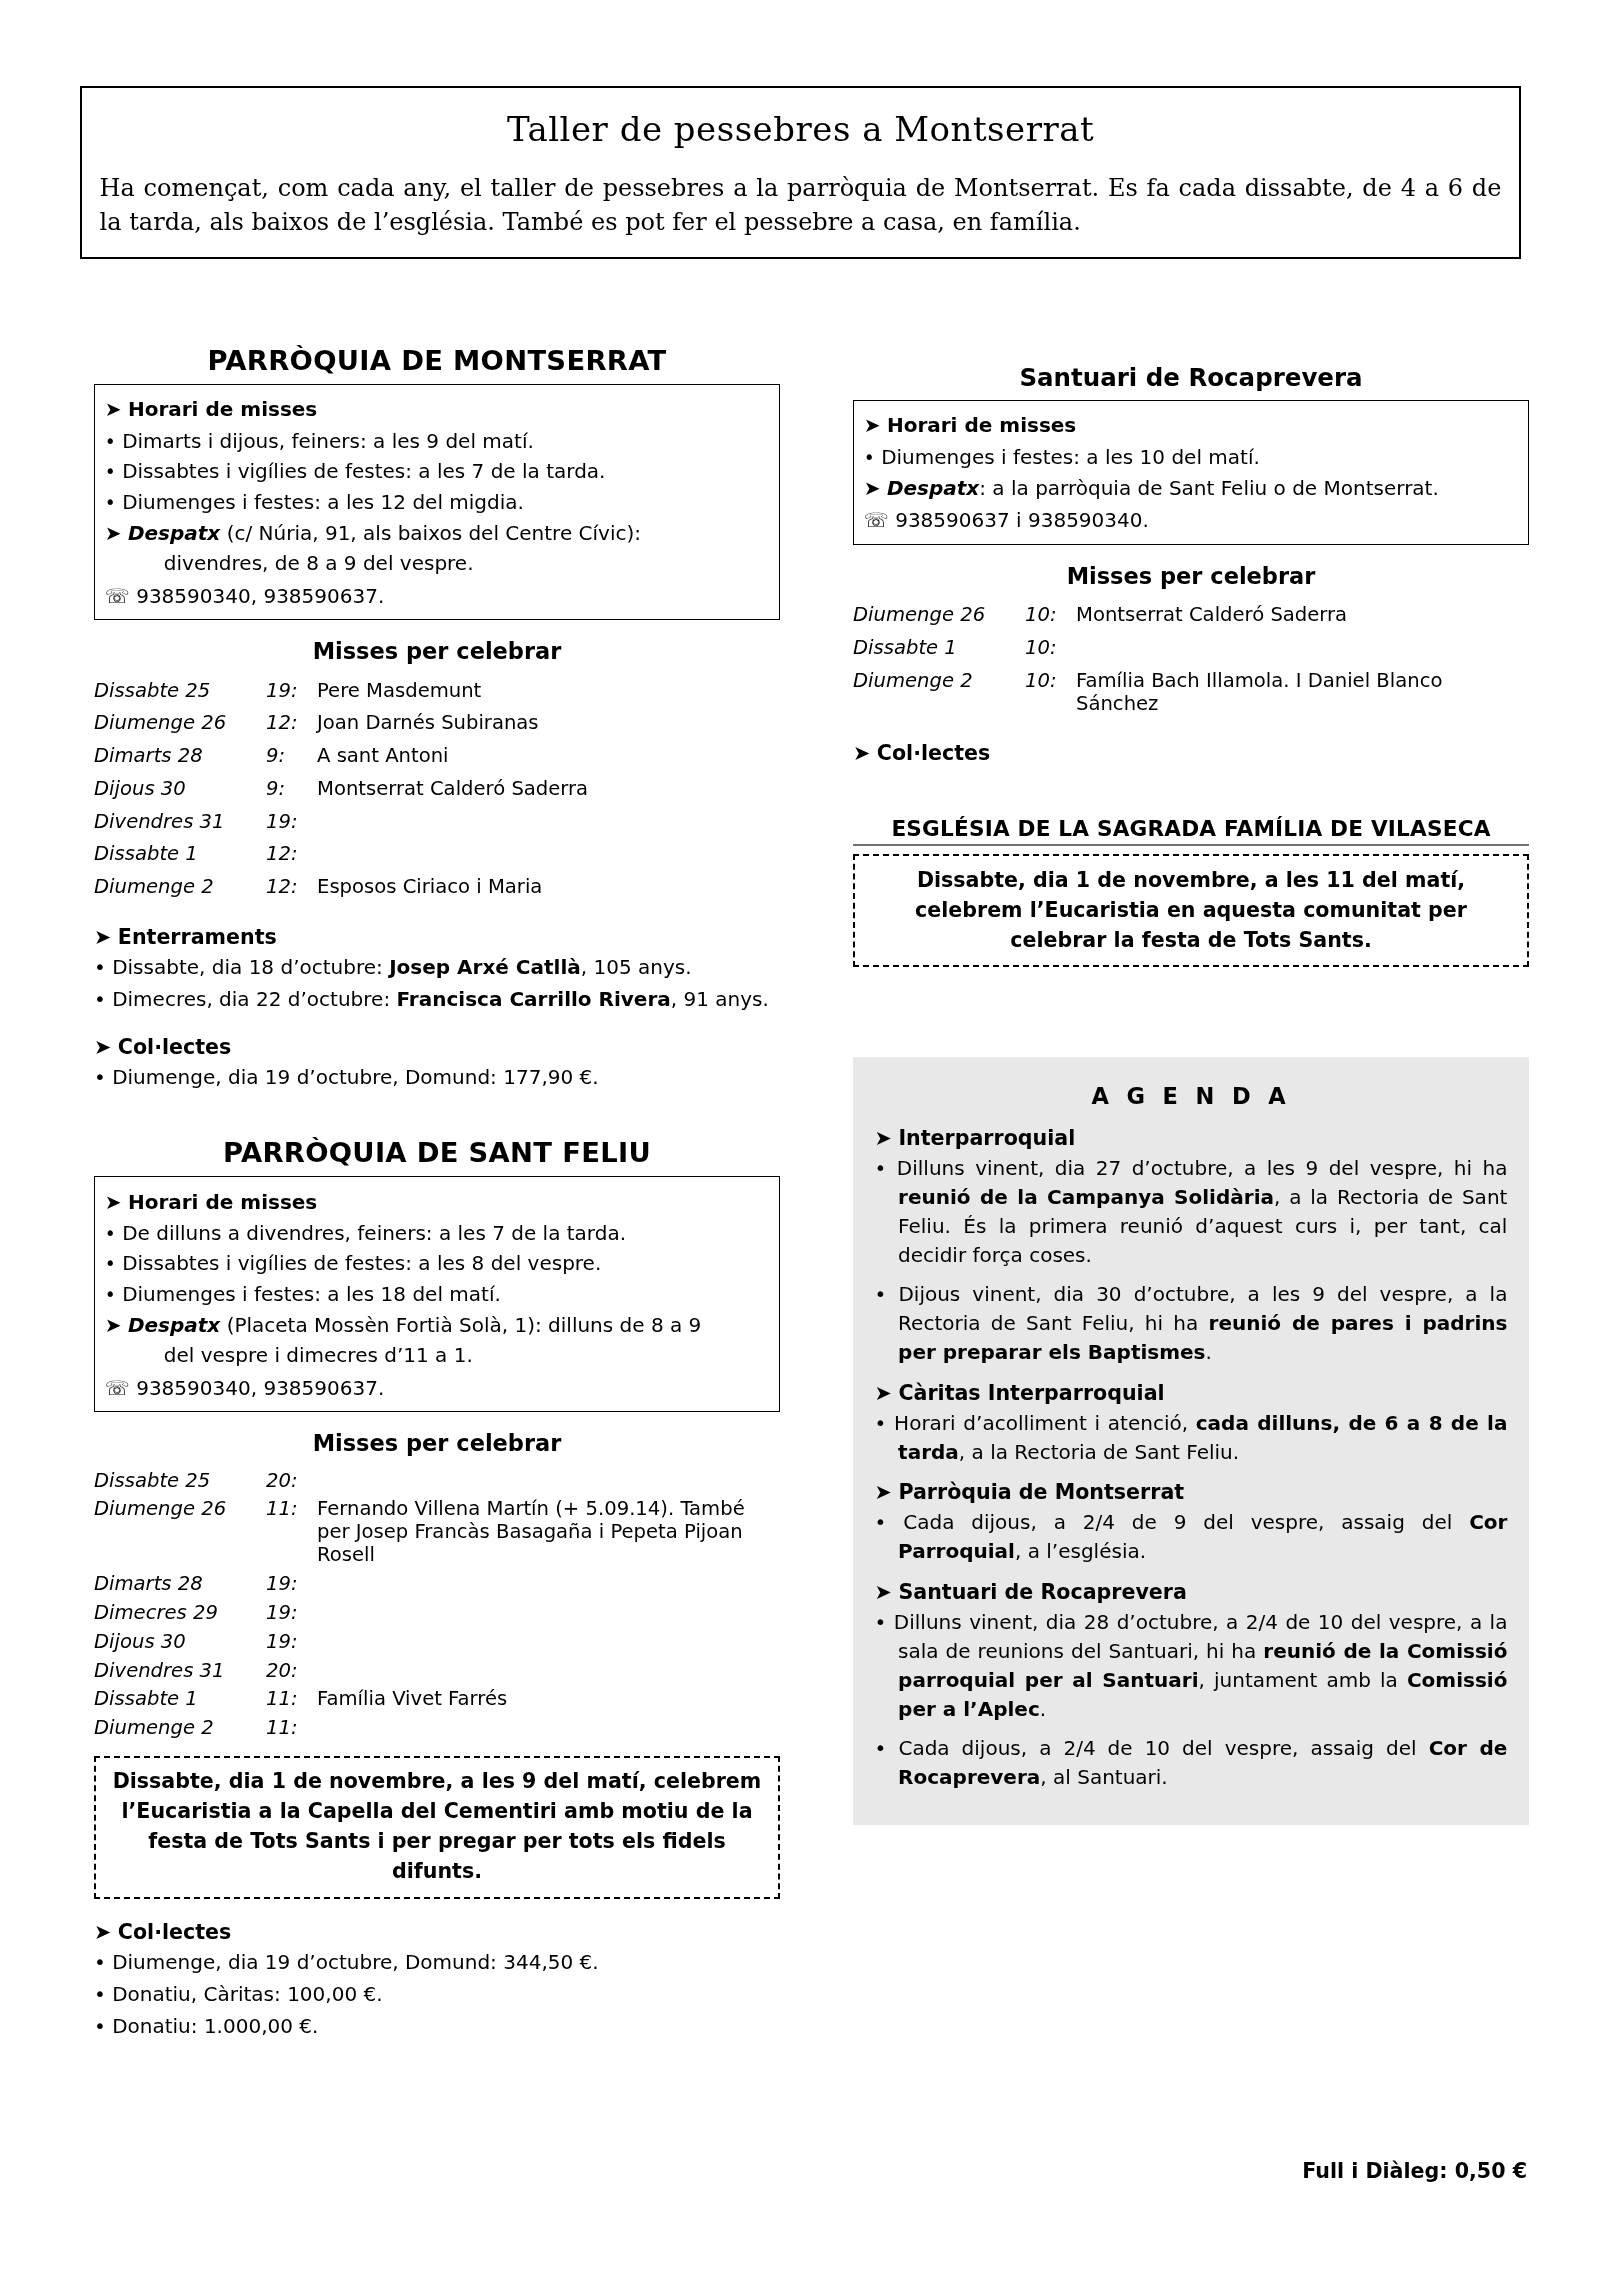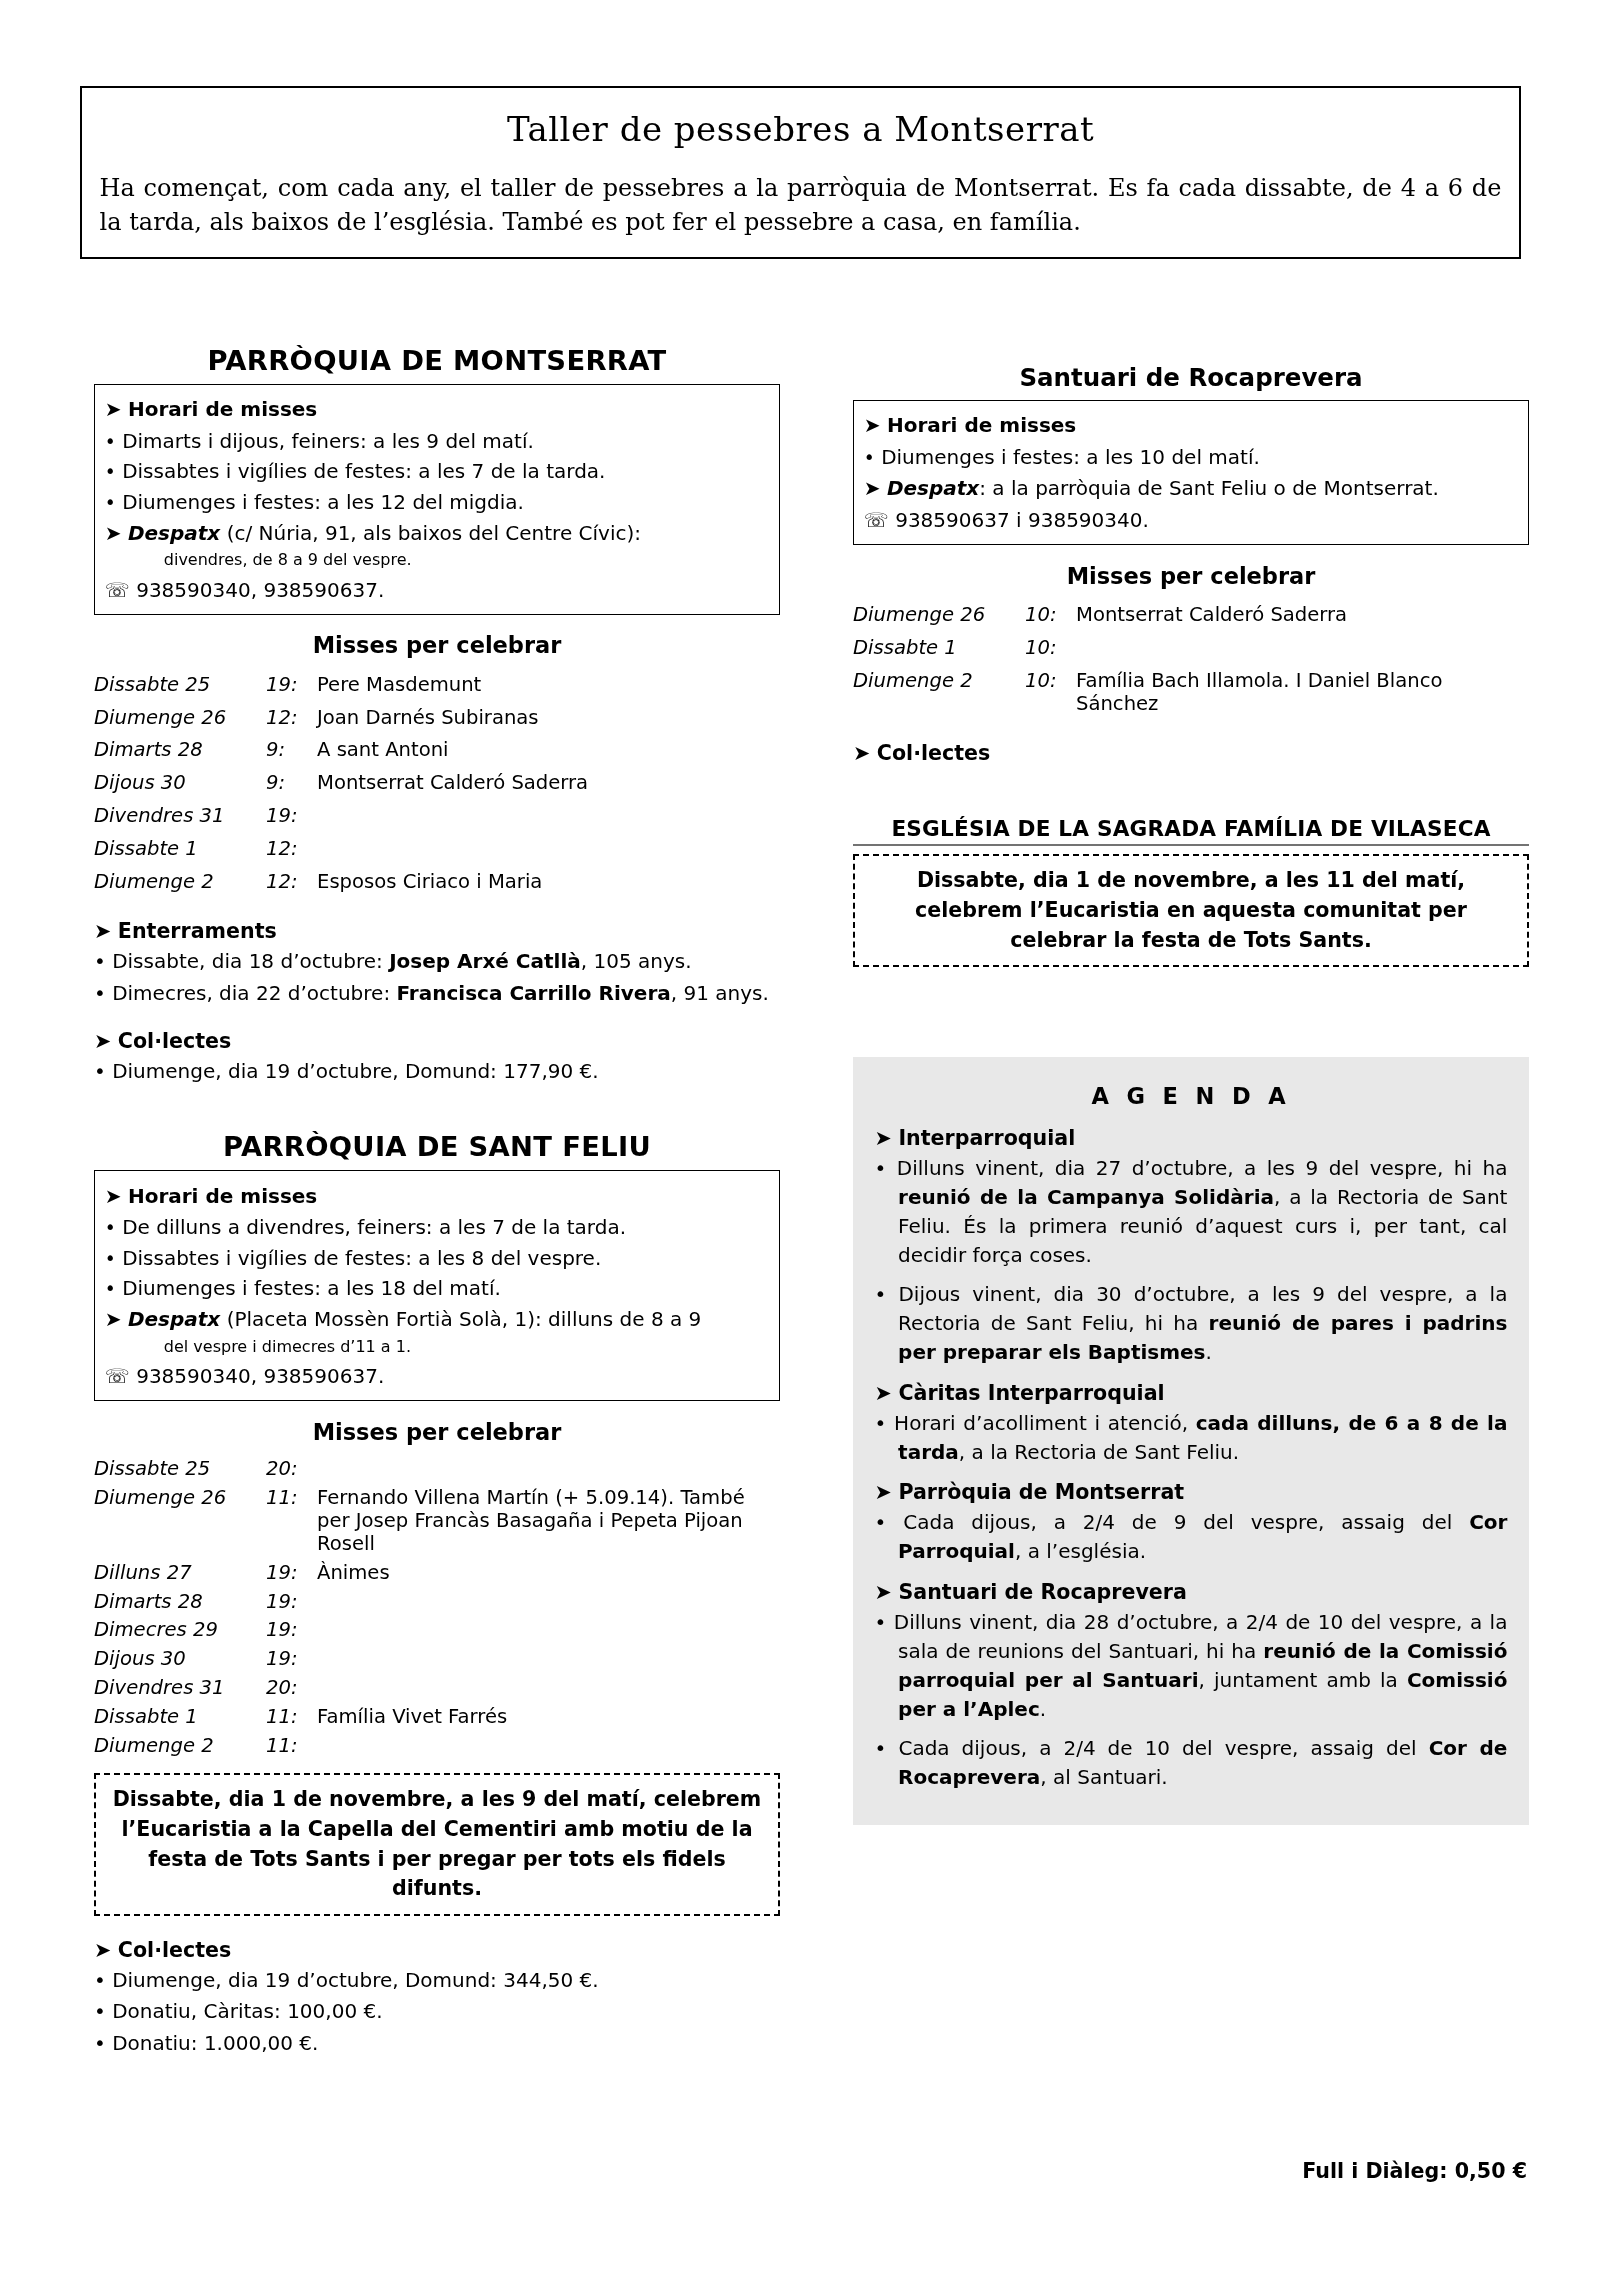--- a/index.html
+++ b/index.html
@@ -99,21 +99,21 @@
   .desp-line {
     font-size: 20px;
     line-height: 1.42;
     margin: 2.9px 0 2px 0;
     padding-left: 25.5px;
     text-indent: -25.5px;
     text-align: justify;
   }
   .desp-line i { font-weight: bold; }
   .desp-cont {
-    font-size: 16px;
+    font-size: 20px;
     line-height: 1.42;
     margin: 0 0 2px 0;
     padding-left: 59px;
   }
   .phone-line {
     font-size: 20px;
     line-height: 1.4;
     margin: 3.9px 0 0 0;
   }
 
@@ -309,25 +309,20 @@
             <td class="m-day">Dissabte 25</td>
             <td class="m-time">20:</td>
             <td class="m-desc"></td>
           </tr>
       <tr>
             <td class="m-day">Diumenge 26</td>
             <td class="m-time">11:</td>
             <td class="m-desc">Fernando Villena Martín (+ 5.09.14). També per Josep Francàs Basagaña i Pepeta Pijoan Rosell</td>
           </tr>
       <tr>
-            <td class="m-day">Dilluns 27</td>
-            <td class="m-time">19:</td>
-            <td class="m-desc">Ànimes</td>
-          </tr>
-      <tr>
             <td class="m-day">Dimarts 28</td>
             <td class="m-time">19:</td>
             <td class="m-desc"></td>
           </tr>
       <tr>
             <td class="m-day">Dimecres 29</td>
             <td class="m-time">19:</td>
             <td class="m-desc"></td>
           </tr>
       <tr>

